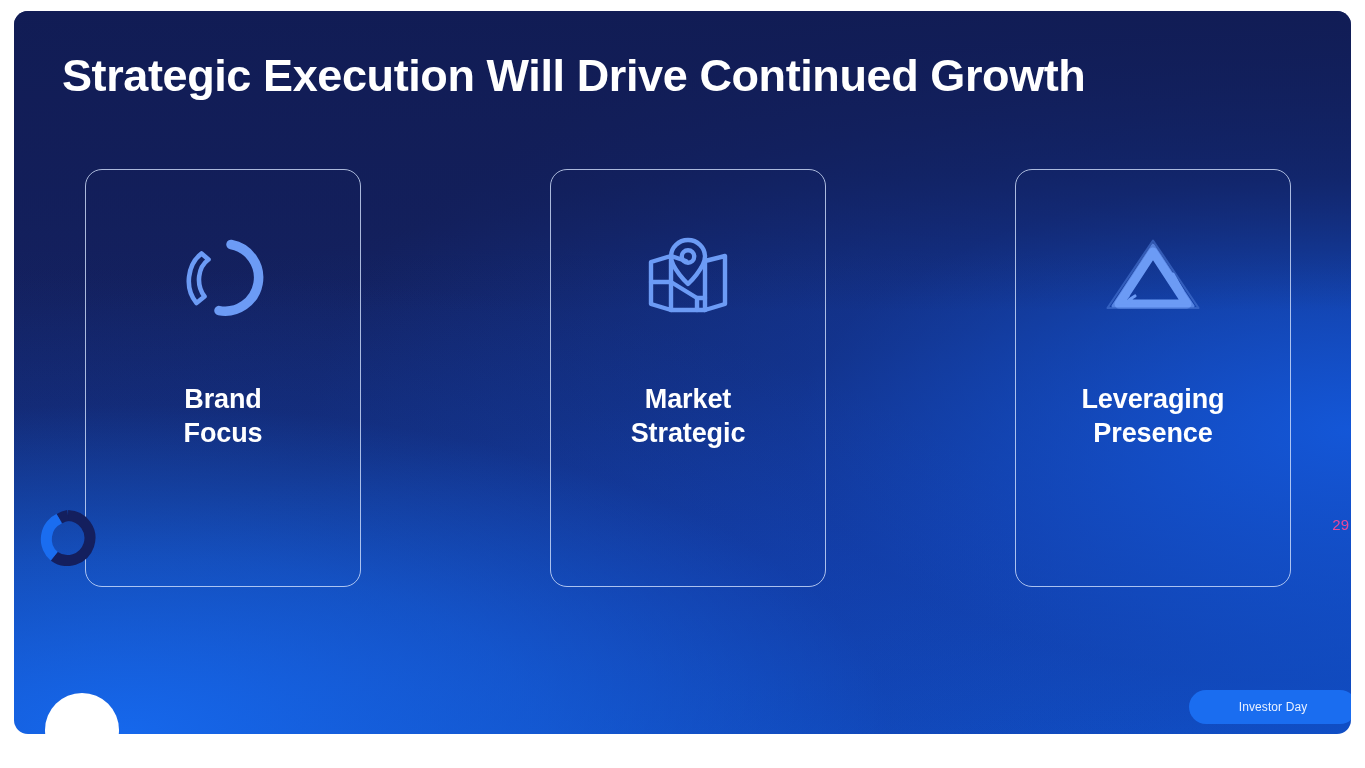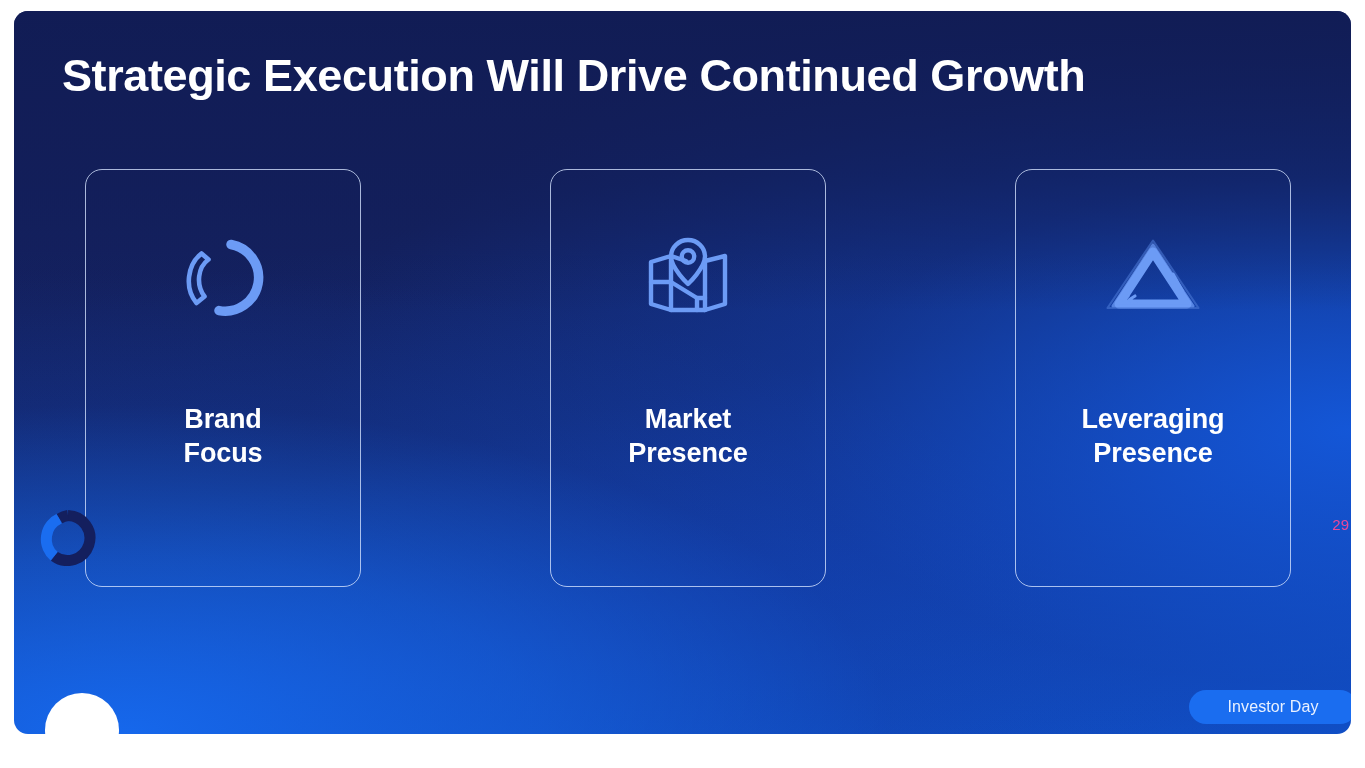--- a/index.html
+++ b/index.html
@@ -70,21 +70,21 @@
   }
 
   .card-icon-slot {
     margin-top:62px;
     width:108px; height:92px;
     display:flex; align-items:center; justify-content:center;
   }
   .card-icon-slot svg { display:block; overflow:visible; }
 
   .card-label {
-    margin-top:78px;
+    margin-top:58px;
     width:250px;
     text-align:center;
     color:#ffffff;
     font-size:27px;
     font-weight:700;
     line-height:1.27;
     letter-spacing:-0.1px;
     white-space:pre-line;
   }
 
@@ -104,21 +104,21 @@
 
   
   .footer-badge {
     position:absolute;
     right:-6px; bottom:10px;
     min-width:168px; height:34px;
     padding:0 26px;
     border-radius:17px;
     background:#1a6df0;
     color:#e9f1ff;
-    font-size:16px;
+    font-size:12px;
     font-weight:400;
     display:flex; align-items:center; justify-content:center;
     letter-spacing:0.1px;
   }
 
   .page-number {
     position:absolute;
     right:16px; bottom:9px;
     color:#ec4899;
     font-size:15px;
@@ -158,21 +158,21 @@
             <path d="M58 23 L78 18 L78 66 L58 72 Z"></path>
             <path d="M58 72 L24 72"></path>
             <path d="M24 44 L50 60 L50 72"></path>
             <path d="M4 44 L24 44"></path>
             <path d="M58 60 L50 60"></path>
             <path d="M41 2 C31.6 2 24 9.4 24 18.6 C24 30 41 46 41 46 C41 46 58 30 58 18.6 C58 9.4 50.4 2 41 2 Z" fill="none"></path>
             <circle cx="41" cy="18.5" r="6.2"></circle>
           </svg>
         </div>
         <div class="card-label">Market
-Presence</div>
+Strategic</div>
       </div>
 
       <div class="feature-card">
         <div class="card-icon-slot">
           <svg width="100" height="80" viewBox="0 0 100 80" fill="none" stroke-linecap="round" stroke-linejoin="round">
             <path d="M50 14 L84 66 L16 66 Z" stroke="#6C9BF5" stroke-width="9" fill="none"></path>
             <path d="M50 7 L90 68 L10 68 Z" stroke="#6C9BF5" stroke-width="3.1" fill="none" opacity="0.75"></path>
             <path d="M50 2.5 L95.5 70 L4.5 70 Z" stroke="#4E7BD8" stroke-width="2.1" fill="none" opacity="0.55"></path>
             <path d="M70 36 L74.5 44 L68.5 45" stroke="#6C9BF5" stroke-width="3.1" fill="none"></path>
             <path d="M75 45 L79.5 53 L73.5 54" stroke="#6C9BF5" stroke-width="3.1" fill="none"></path>

